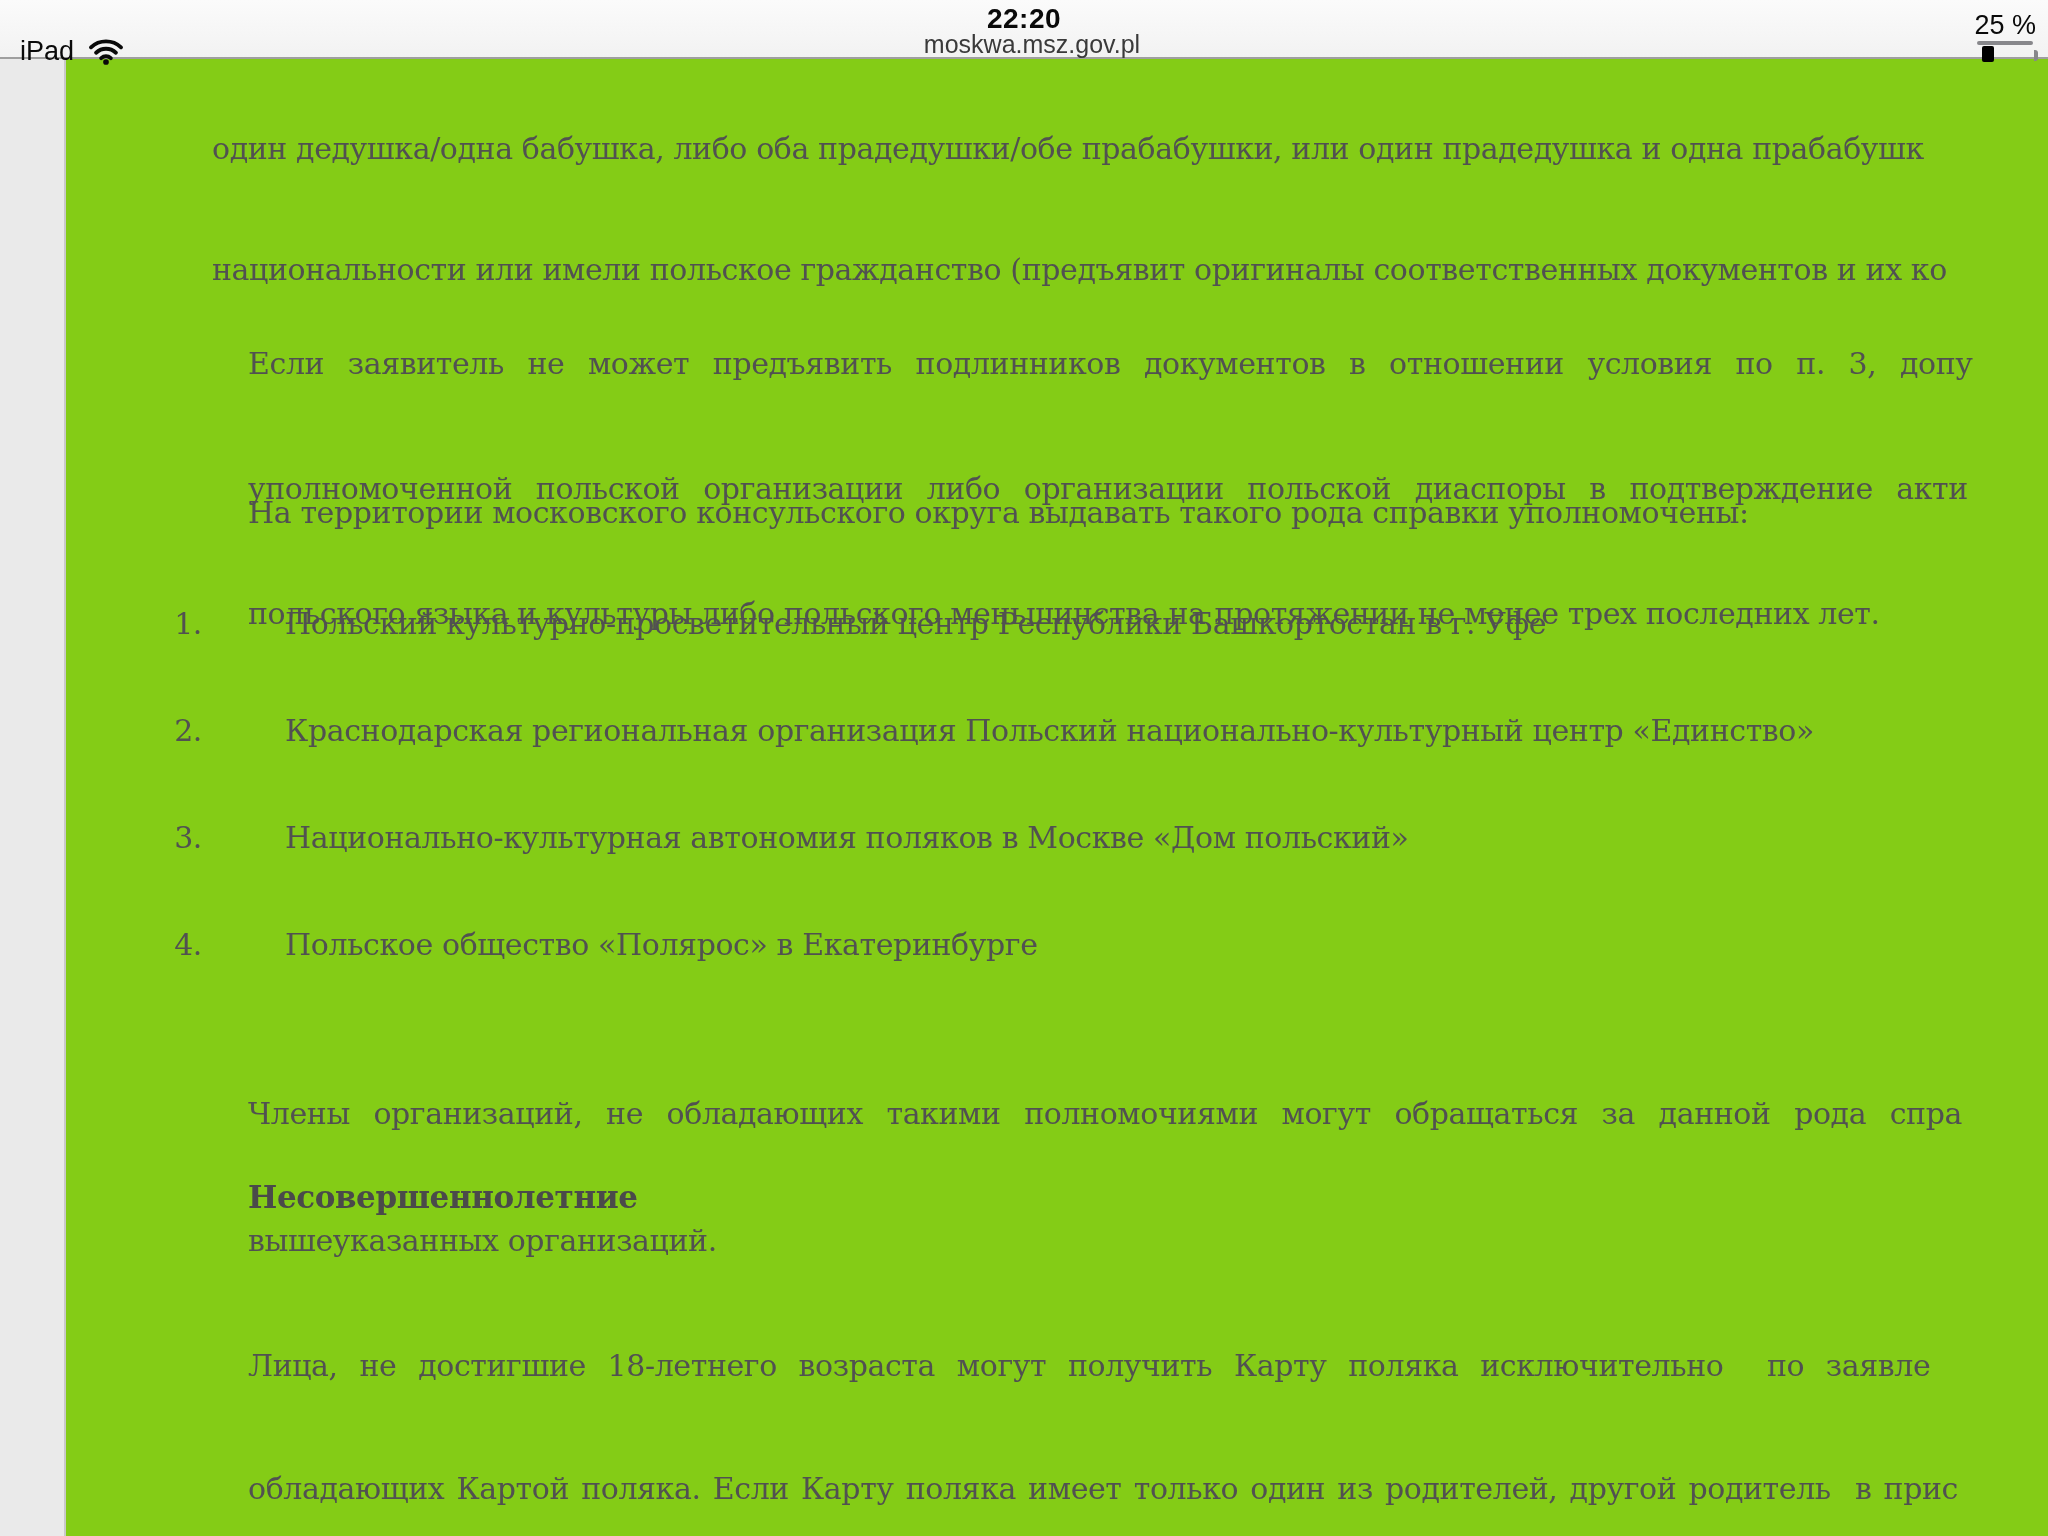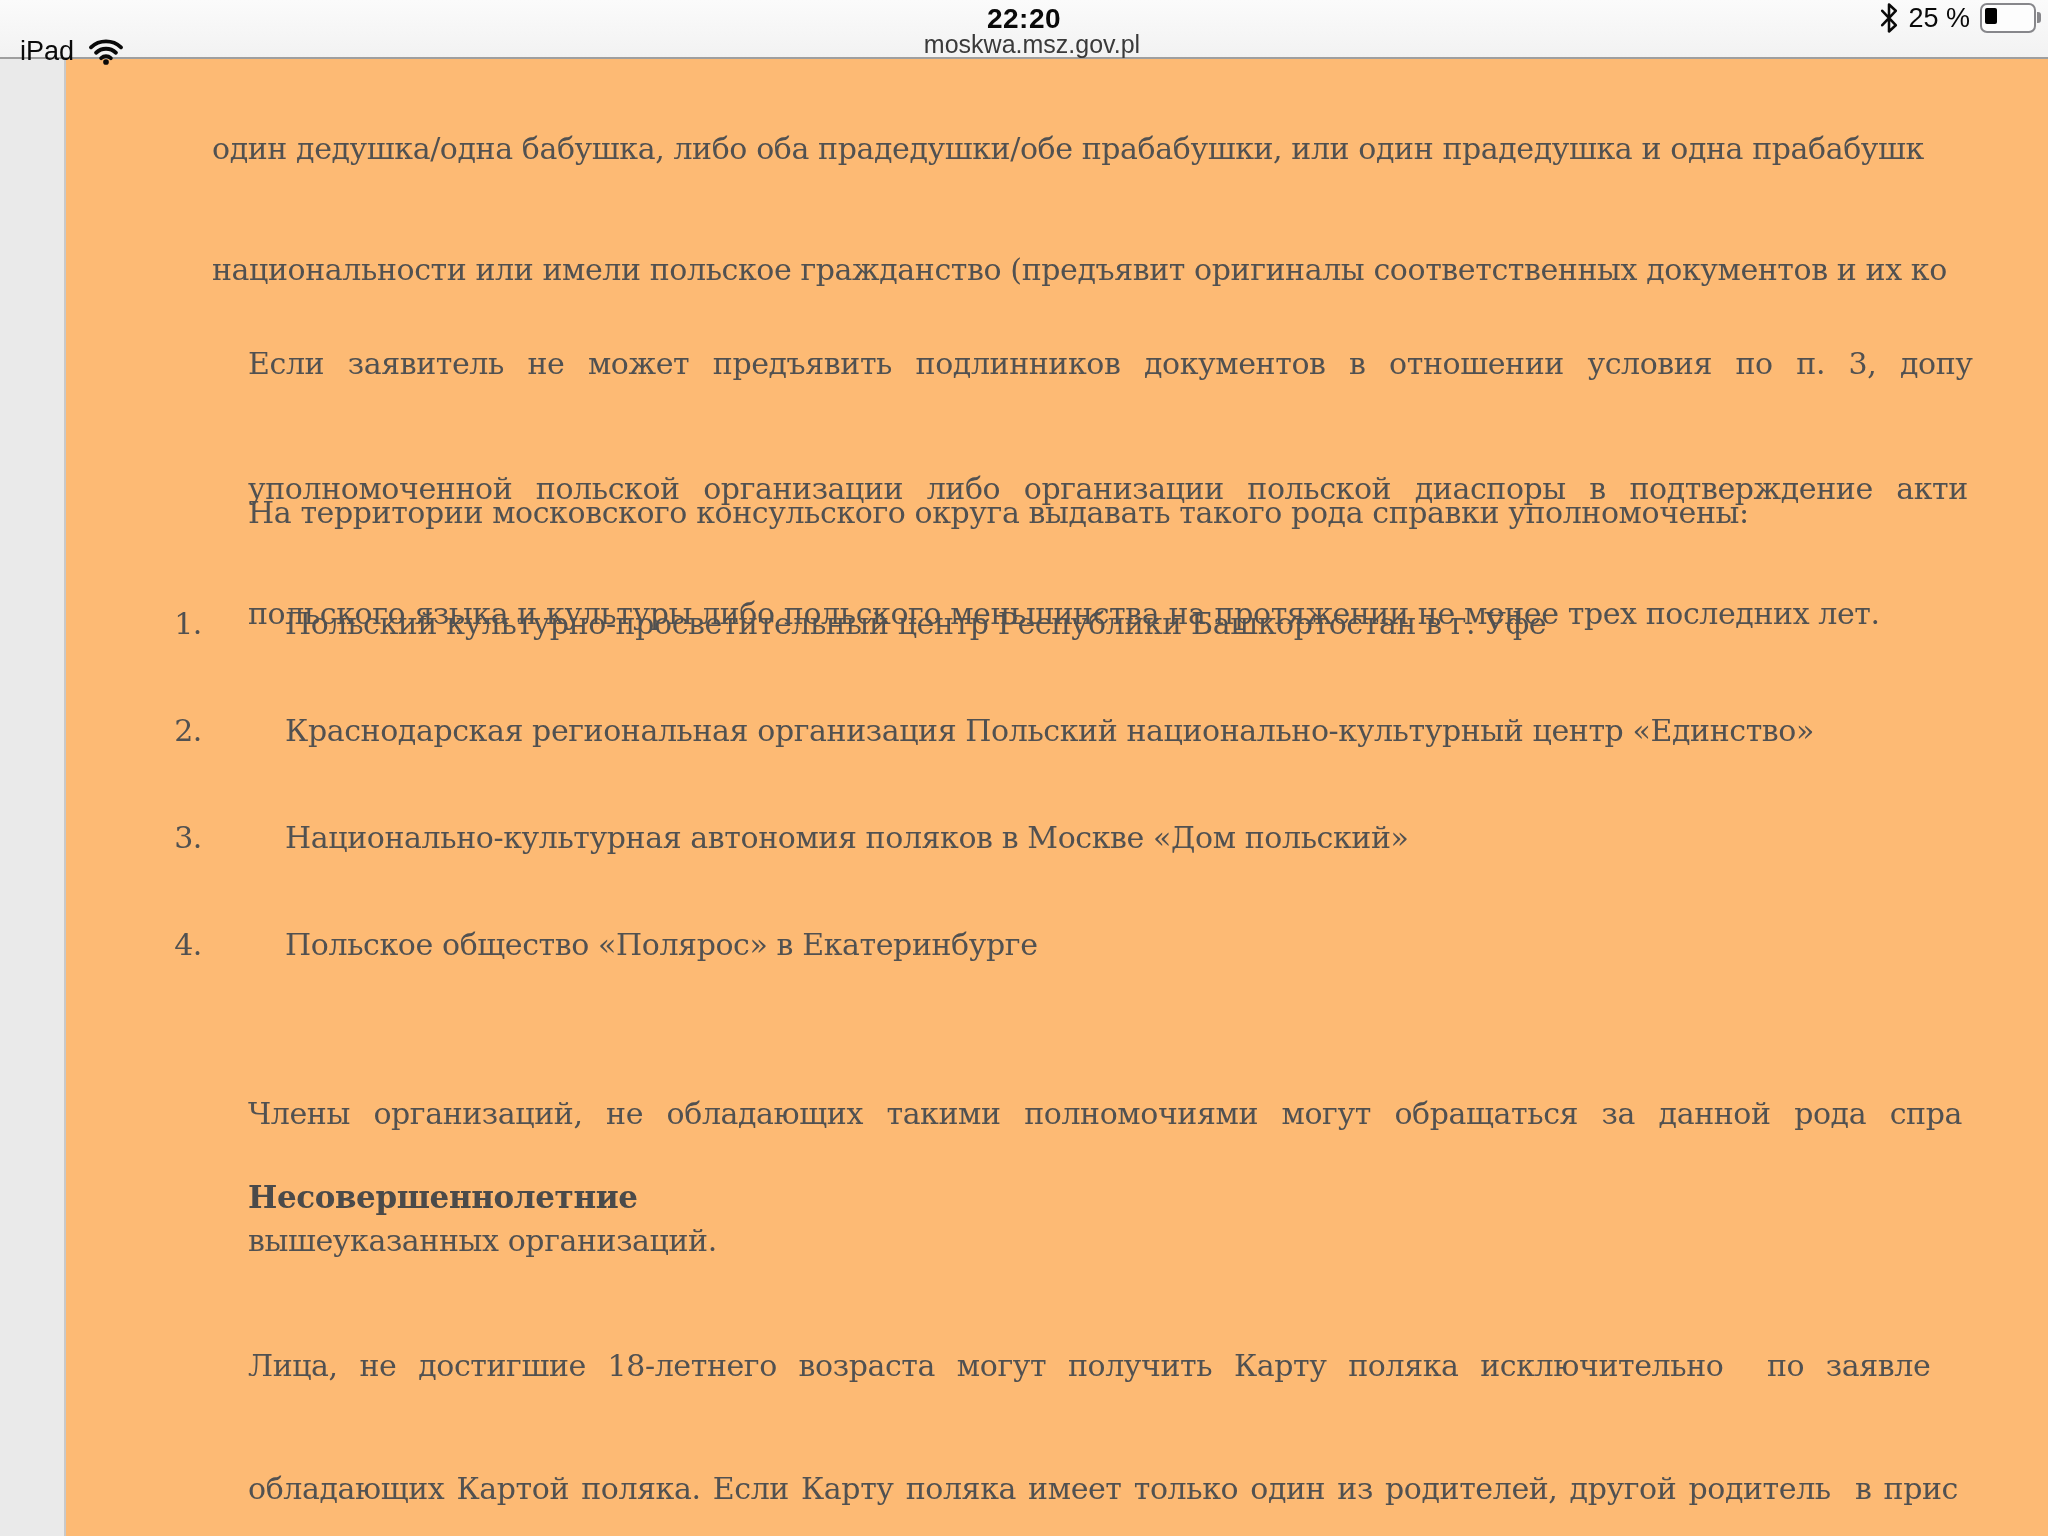--- a/index.html
+++ b/index.html
@@ -10,28 +10,28 @@
   
   .topbar{
     position:absolute;left:0;top:0;width:100%;height:57px;
     background:linear-gradient(#fbfbfb,#f2f2f2);
     border-bottom:2px solid #9f9f9f;
     font-family:"Liberation Sans",sans-serif;color:#0a0a0a;
     z-index:5;
   }
   .status-left{position:absolute;left:20px;top:2px;height:32px;display:flex;align-items:center;gap:14px;font-size:27px;margin-top:33px;}
   .status-time{position:absolute;left:0;top:3px;width:100%;text-align:center;font-weight:700;font-size:28px;letter-spacing:.5px;}
-  .status-right{position:absolute;right:12px;top:2px;height:32px;display:flex;align-items:center;gap:10px;font-size:27px;}
+  .status-right{position:absolute;right:12px;top:10px;height:32px;display:flex;align-items:center;gap:0;font-size:27px;flex-direction:column;}
   .urlbar{position:absolute;left:8px;top:30px;width:100%;text-align:center;font-size:25px;color:#3a3a3a;cursor:pointer;}
   .battery{position:relative;display:inline-block;width:52px;height:26px;border:2px solid #87878b;border-radius:7px;background:#fdfdfd;}
   .battery-fill{position:absolute;left:3px;top:3px;width:12px;height:16px;background:#000;border-radius:2px;}
   .battery-nub{position:absolute;right:-7px;top:7px;width:4px;height:11px;background:#87878b;border-radius:0 3px 3px 0;}
   .icon-svg{display:block;}
   
-  .page{position:absolute;left:0;top:59px;right:0;bottom:0;background:#fdba74;}
+  .page{position:absolute;left:0;top:59px;right:0;bottom:0;background:#84cc16;}
   .gutter{position:absolute;left:0;top:0;bottom:0;width:64px;background:#eaeaea;border-right:2px solid #c9c9c9;}
   .doc-block{position:absolute;white-space:pre;color:#515151;font-size:30px;letter-spacing:-.4px;width:2600px;}
   .line{display:block;}
   .clip-top{top:-6px;left:212px;}
   .clip-top .line{line-height:51px;}
   .para-cert{top:207px;left:248px;}
   .para-cert .line{line-height:55px;}
   .para-cert .line:nth-child(-n+2){word-spacing:.48em;}
   .intro-line{top:426px;left:248px;line-height:55px;}
   .org-list{top:482px;left:212px;height:430px;}

